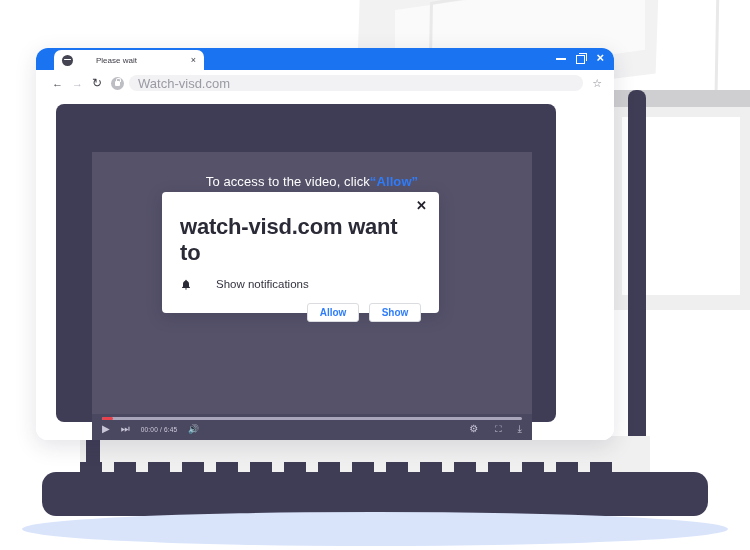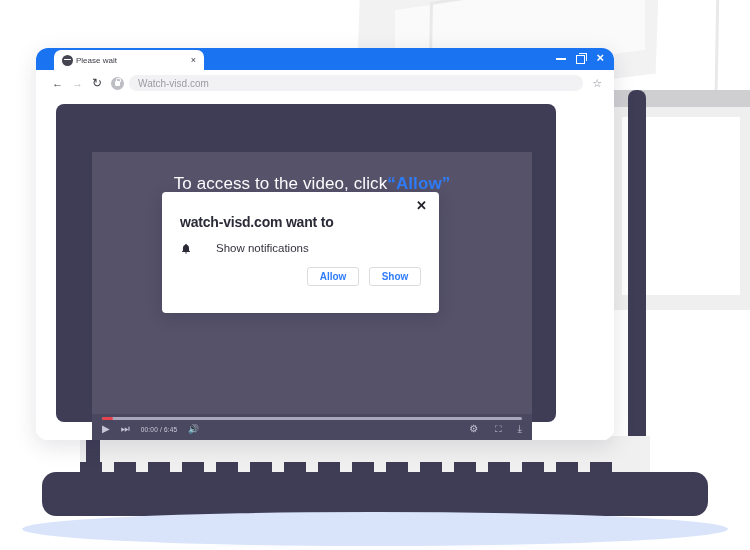--- a/index.html
+++ b/index.html
@@ -94,21 +94,21 @@
 
   
   .browser { position: absolute; inset: 0; background: #fff; }
   .titlebar {
     position: relative; height: 22px; background: #1a73f0;
     display: flex; align-items: flex-end;
   }
   .tab {
     margin-left: 18px; width: 150px; height: 20px;
     background: #fff; border-radius: 7px 7px 0 0;
-    display: flex; align-items: center; padding: 0 8px; gap: 3px;
+    display: flex; align-items: center; padding: 0 8px; gap: 23px;
   }
   .tab-favicon {
     width: 11px; height: 11px; border-radius: 50%;
     background: #444452; position: relative; flex: none;
   }
   .tab-favicon::after {
     content: ""; position: absolute; left: 2px; top: 4px;
     width: 7px; height: 1.5px; background: #fff; border-radius: 1px;
   }
   .tab-title {
@@ -156,21 +156,21 @@
     border-radius: 1px; position: relative;
   }
   .lock-glyph::before {
     content: ""; position: absolute; left: 1px; top: -3px;
     width: 3px; height: 3px; border: 1px solid #fff;
     border-bottom: none; border-radius: 2px 2px 0 0;
   }
   .url-field {
     flex: 1; height: 16px; background: #f2f2f4; border-radius: 9px;
     display: flex; align-items: center; padding: 0 9px;
-    font-size: 10px; color: #9a9aa4; margin-left: -4px;
+    font-size: 13px; color: #9a9aa4; margin-left: -4px;
   }
   .star-ico { font-size: 11px; color: #8e8e98; flex: none; }
 
   
   .page {
     position: relative; height: calc(100% - 48px);
     background: #ffffff; padding: 8px 20px 26px 20px;
   }
   .video-backdrop {
     position: absolute; left: 20px; top: 8px;
@@ -178,21 +178,21 @@
     background: #3f3d56; border-radius: 8px;
   }
   .video-inner {
     position: absolute; left: 56px; top: 56px;
     width: 440px; height: 292px;
     background: #55526a;
   }
   .video-headline {
     position: absolute; left: 0; right: 0; top: 22px;
     text-align: center;
-    font-size: 17px; color: #ffffff; letter-spacing: .1px;
+    font-size: 13px; color: #ffffff; letter-spacing: .1px;
   }
   .video-headline .hl-allow { color: #2f7dfb; font-weight: 700; }
   .loader-dots { position: absolute; left: 0; right: 0; top: 54px; height: 26px; }
   .dot { position: absolute; border-radius: 50%; background: #ffffff; }
   .d1 { left: 212px; top: 0px;  width: 9px;  height: 9px; opacity: .16; }
   .d2 { left: 212px; top: 13px; width: 9px;  height: 9px; opacity: .11; }
   .d3 { left: 243px; top: 6px;  width: 6px;  height: 6px; opacity: .07; }
   .d4 { left: 238px; top: 18px; width: 5px;  height: 5px; opacity: .06; }
 
   .captcha {
@@ -243,21 +243,21 @@
     width: 277px; height: 121px;
     background: #ffffff; border-radius: 4px;
     box-shadow: 0 4px 16px rgba(30,30,60,0.22);
     padding: 16px 18px 0 18px;
   }
   .dialog-close {
     position: absolute; right: 12px; top: 7px;
     font-size: 13px; color: #22222c; font-weight: 700; line-height: 1;
   }
   .dialog-title {
-    font-size: 14px; font-weight: 700; color: #2b2b38;
+    font-size: 22px; font-weight: 700; color: #2b2b38;
     letter-spacing: -.2px; margin-top: 6px;
   }
   .dialog-perm {
     display: flex; align-items: center; gap: 24px; margin-top: 11px;
   }
   .bell-icon { width: 12px; height: 13px; flex: none; }
   .dialog-perm-label { font-size: 11.5px; color: #33333f; }
   .dialog-actions {
     display: flex; justify-content: flex-end; gap: 10px; margin-top: 13px;
   }

